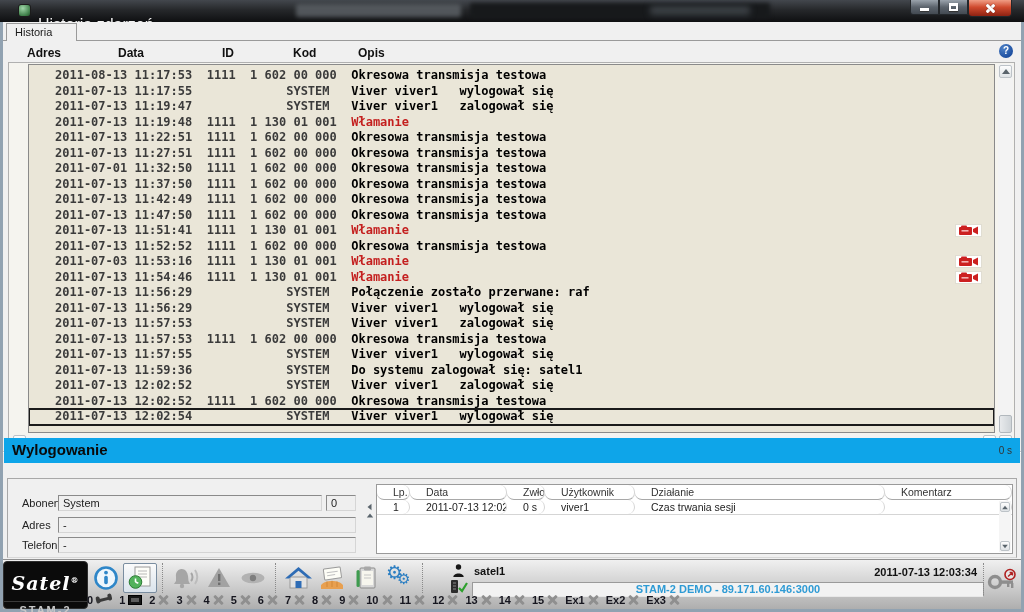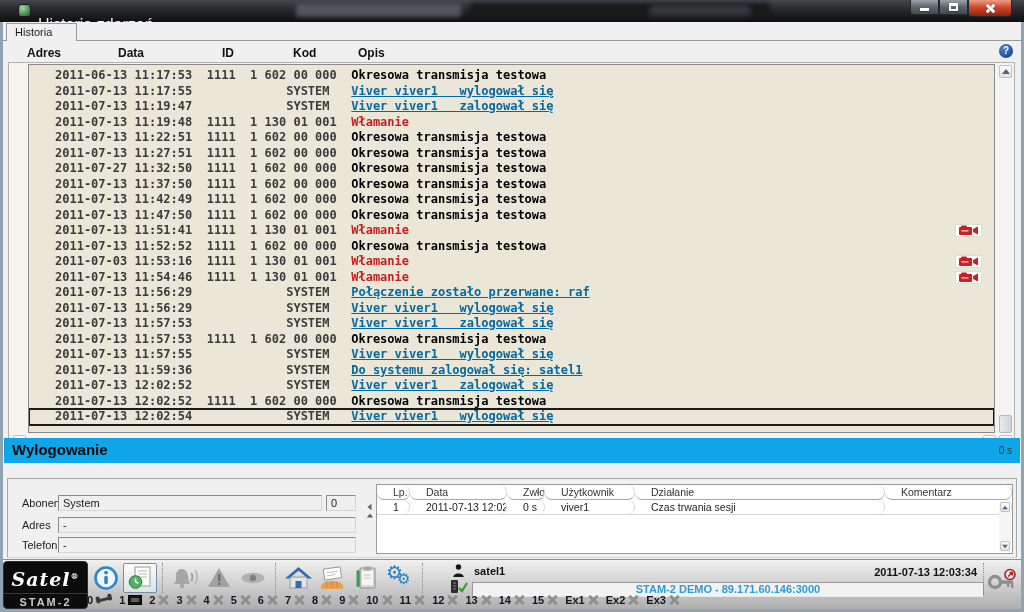--- a/index.html
+++ b/index.html
@@ -50,21 +50,21 @@
 
   
   .list-panel { position:absolute; left:8px; top:62px; width:1007px; height:389px;
                 background:#f5f4ef; border:1px solid #b0b0b0; }
   .evlist { position:absolute; left:19px; top:1px; width:967px; height:369px; background:#eae6d8;
             border:1px solid #8a8a8a; overflow:hidden; padding-top:3px; }
   .evrow { position:relative; height:15.5px; line-height:15.5px; white-space:pre;
            font-family:"DejaVu Sans Mono", monospace; font-size:12px; font-weight:bold; padding-left:26px; }
   .evrow .pre { color:#3b3b3b; }
   .desc.test   { color:#000000; }
-  .desc.system { color:#0369a1;text-decoration:underline; }
+  .desc.system { color:#000000; }
   .desc.alarm  { color:#c4201f; }
   .evrow.selected { outline:2px solid #1a1a1a; outline-offset:-1px; }
   .cam-chip { position:absolute; right:12px; top:1px; width:27px; height:13px; background:#fff;
               border:1px solid #e0ddd2; display:flex; align-items:center; justify-content:center; }
 
   
   .vscroll { position:absolute; right:1px; top:1px; width:15px; height:385px; background:#f3f3f3; }
   .sbtn { position:absolute; width:13px; height:13px; left:1px; background:linear-gradient(#fdfdfd,#dfe3e6);
           border:1px solid #bdc3c8; border-radius:2px; display:flex; align-items:center; justify-content:center; }
   .v-up{ top:1px; } .v-down{ bottom:1px; }
@@ -104,21 +104,21 @@
   .dt-vscroll { position:absolute; right:1px; top:16px; bottom:1px; width:12px; background:#f5f5f5; }
   .dt-vscroll .sbtn { width:10px; height:10px; left:1px; }
   .dt-vscroll .v-up{ top:1px; } .dt-vscroll .v-down{ bottom:1px; }
 
   
   .toolbar { position:absolute; left:3px; right:3px; bottom:3px; height:50px;
              background:linear-gradient(#f0f0f0,#cdcdcd 55%,#aeaeae); border-top:1px solid #8f8f8f; }
   .logo { position:absolute; left:0; top:1px; width:85px; height:48px; background:#0b0b0b;
           border:1px solid #2e2e2e; border-radius:4px; text-align:center; }
   .logo-brand { font-family:"DejaVu Serif", serif; font-style:italic; font-weight:bold;
-                color:#fff; font-size:19px; line-height:28px; letter-spacing:1px; }
+                color:#fff; font-size:19px; line-height:36px; letter-spacing:1px; }
   .logo-reg { font-size:8px; vertical-align:super; }
   .logo-prod { border-top:1px solid #3a3a3a; color:#c9c9c9; font-size:11px; font-weight:bold;
                letter-spacing:2px; line-height:16px; }
   .tb-icons { position:absolute; left:86px; top:2px; height:32px; display:flex; align-items:center; }
   .tbtn { width:34px; height:30px; display:flex; align-items:center; justify-content:center; border-radius:2px; }
   .tbtn.active { border:1px solid #7a8da0; background:linear-gradient(#fbfbfb,#dae3ec); }
   .vdots { width:1px; height:30px; border-left:1px dotted #8a8a8a; margin:0 5px; }
   .gear-wrap { position:relative; width:30px; height:28px; }
   .gear-a { position:absolute; left:1px; top:-3px; font-size:19px; color:#2b7ec2; }
   .gear-b { position:absolute; left:12px; top:6px; font-size:15px; color:#2b7ec2; }
@@ -183,27 +183,27 @@
     <span class="ch-adres">Adres</span>
     <span class="ch-data">Data</span>
     <span class="ch-id">ID</span>
     <span class="ch-kod">Kod</span>
     <span class="ch-opis">Opis</span>
     <div class="help-ic">?</div>
   </div>
 
   <div class="list-panel">
     <div class="evlist">
-        <div class="evrow"><span class="pre">2011-06-13 11:17:53  1111  1 602 00 000  </span><span class="desc test">Okresowa transmisja testowa</span></div>
+        <div class="evrow"><span class="pre">2011-08-13 11:17:53  1111  1 602 00 000  </span><span class="desc test">Okresowa transmisja testowa</span></div>
         <div class="evrow"><span class="pre">2011-07-13 11:17:55             SYSTEM   </span><span class="desc system">Viver viver1   wylogował się</span></div>
         <div class="evrow"><span class="pre">2011-07-13 11:19:47             SYSTEM   </span><span class="desc system">Viver viver1   zalogował się</span></div>
         <div class="evrow"><span class="pre">2011-07-13 11:19:48  1111  1 130 01 001  </span><span class="desc alarm">Włamanie</span></div>
         <div class="evrow"><span class="pre">2011-07-13 11:22:51  1111  1 602 00 000  </span><span class="desc test">Okresowa transmisja testowa</span></div>
         <div class="evrow"><span class="pre">2011-07-13 11:27:51  1111  1 602 00 000  </span><span class="desc test">Okresowa transmisja testowa</span></div>
-        <div class="evrow"><span class="pre">2011-07-27 11:32:50  1111  1 602 00 000  </span><span class="desc test">Okresowa transmisja testowa</span></div>
+        <div class="evrow"><span class="pre">2011-07-01 11:32:50  1111  1 602 00 000  </span><span class="desc test">Okresowa transmisja testowa</span></div>
         <div class="evrow"><span class="pre">2011-07-13 11:37:50  1111  1 602 00 000  </span><span class="desc test">Okresowa transmisja testowa</span></div>
         <div class="evrow"><span class="pre">2011-07-13 11:42:49  1111  1 602 00 000  </span><span class="desc test">Okresowa transmisja testowa</span></div>
         <div class="evrow"><span class="pre">2011-07-13 11:47:50  1111  1 602 00 000  </span><span class="desc test">Okresowa transmisja testowa</span></div>
         <div class="evrow"><span class="pre">2011-07-13 11:51:41  1111  1 130 01 001  </span><span class="desc alarm">Włamanie</span><span class="cam-chip"><svg width="22" height="11" viewBox="0 0 22 11">
               <rect x="1" y="2" width="13" height="8" rx="1" fill="#cc2020"></rect>
               <rect x="3" y="0.5" width="6" height="3" rx="1" fill="#cc2020"></rect>
               <polygon points="15,4 20,1.5 20,9.5 15,7" fill="#cc2020"></polygon>
               <rect x="3.5" y="5" width="7" height="1.6" fill="#f2b0b0"></rect>
             </svg></span></div>
         <div class="evrow"><span class="pre">2011-07-13 11:52:52  1111  1 602 00 000  </span><span class="desc test">Okresowa transmisja testowa</span></div>

